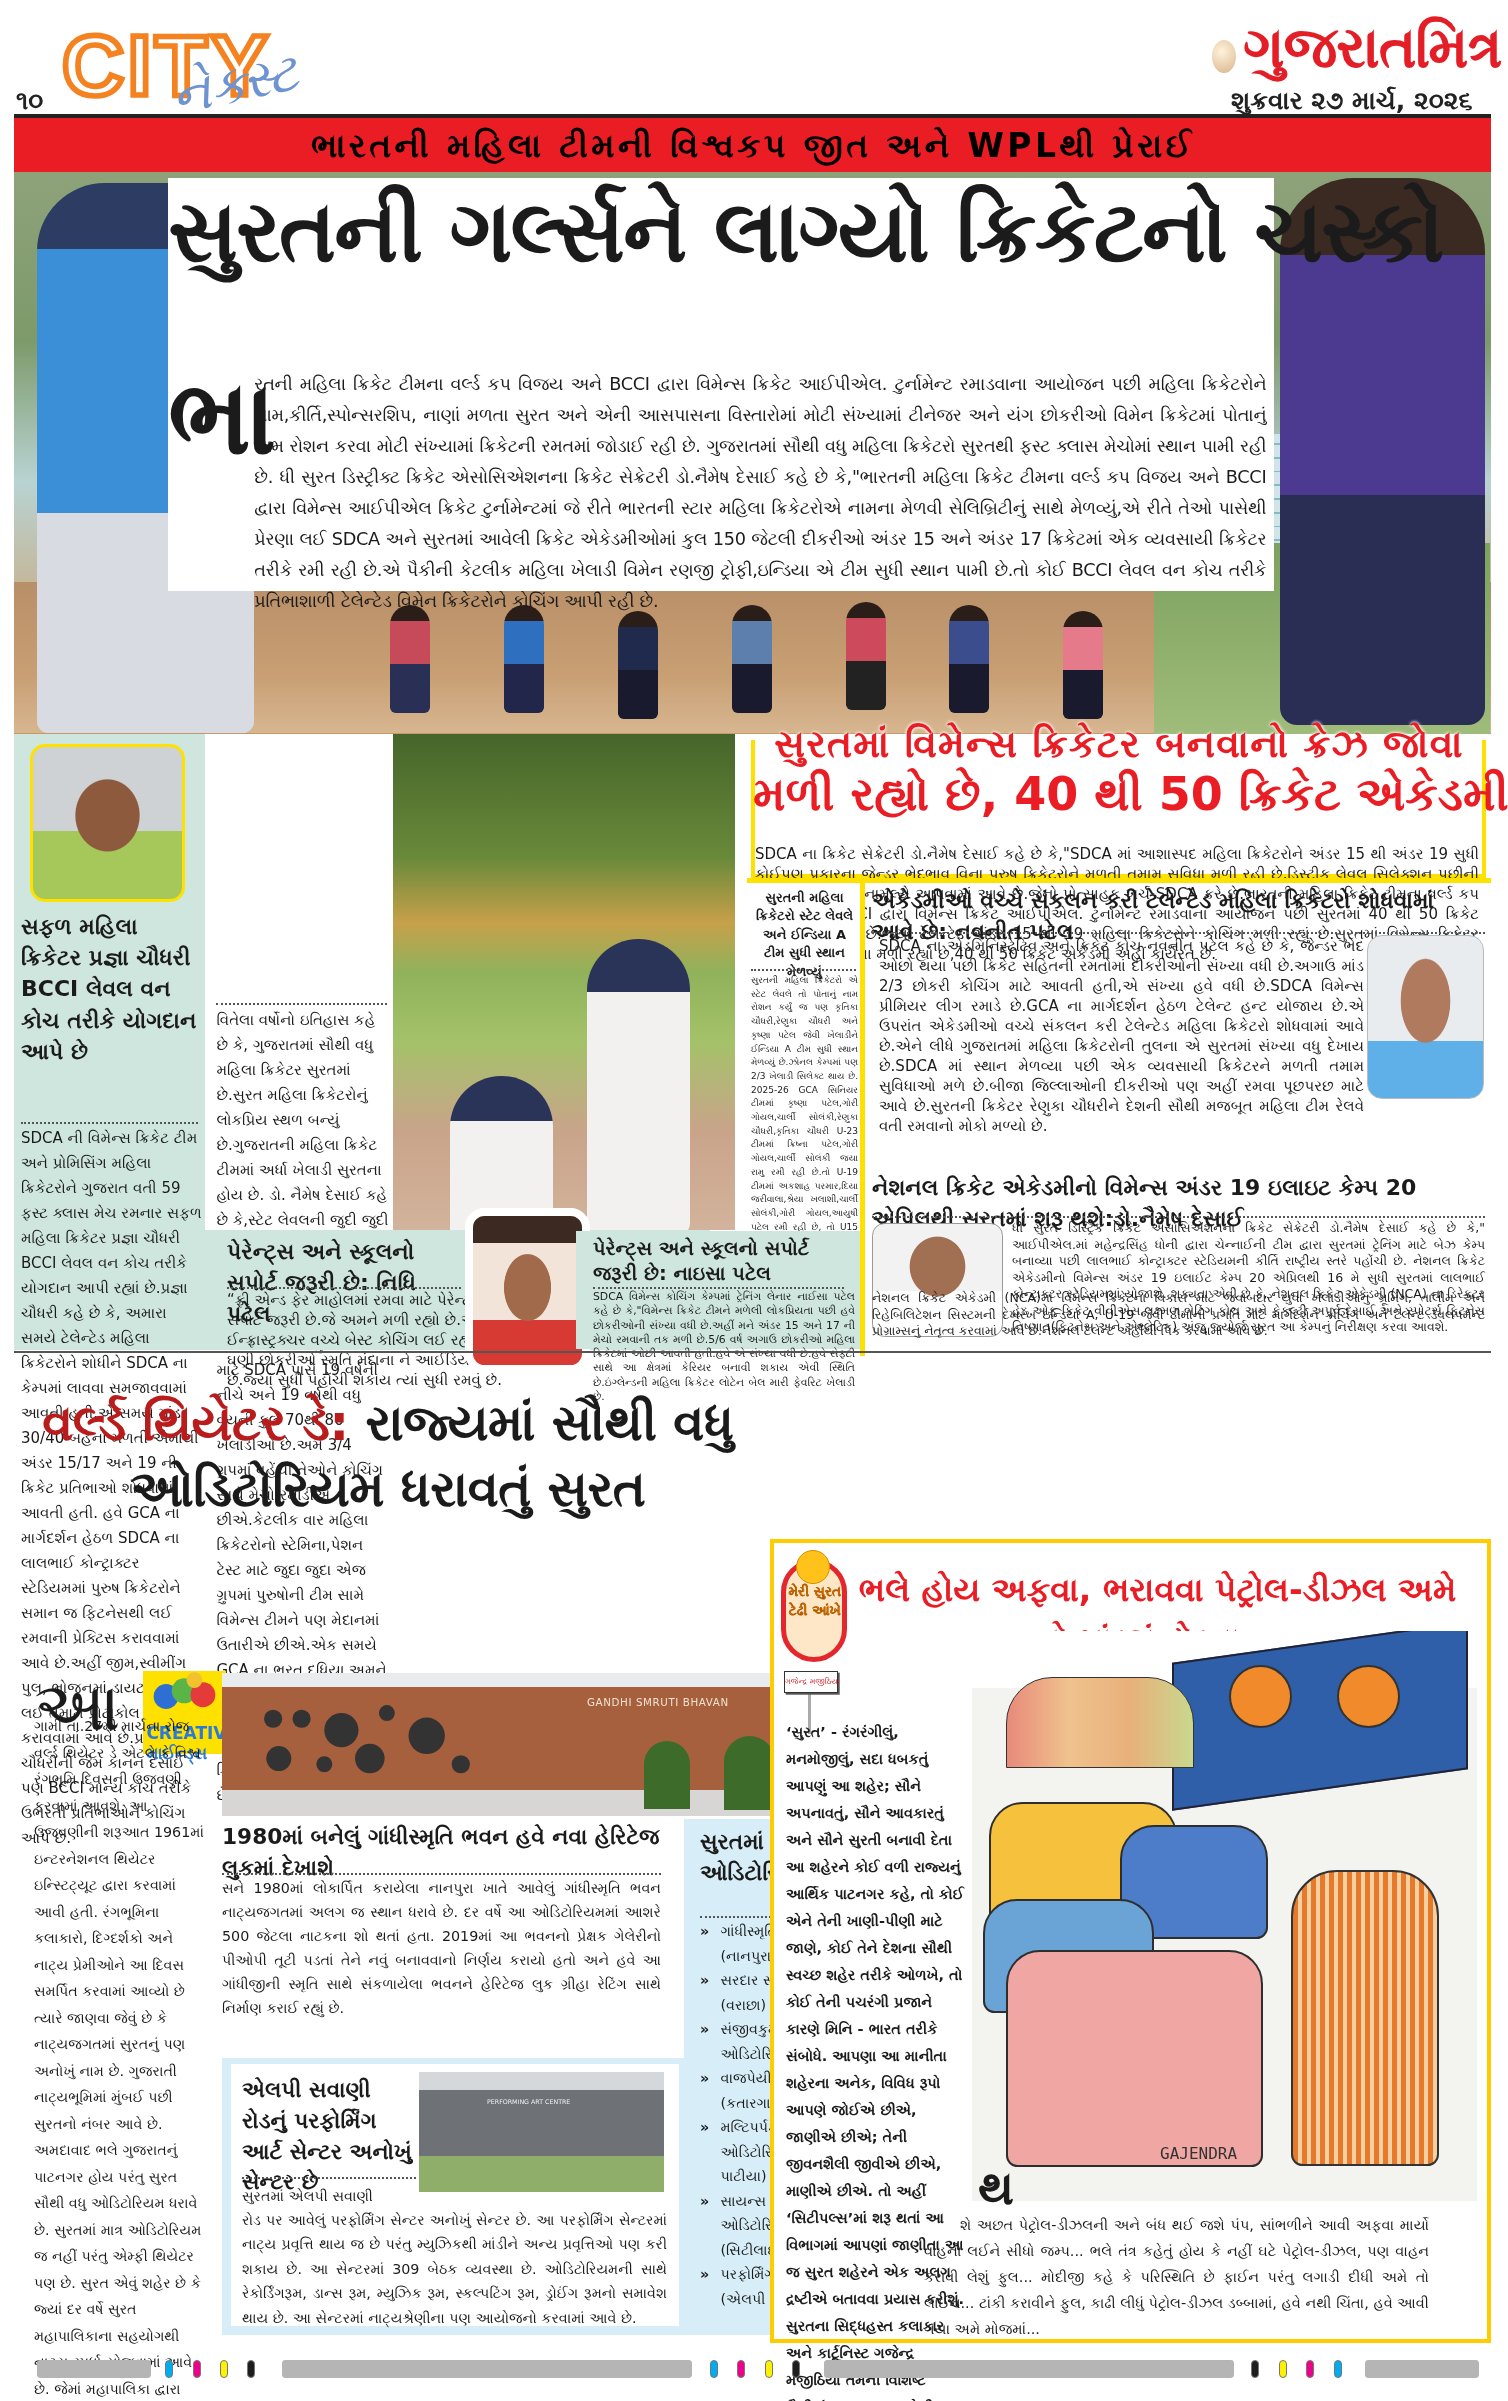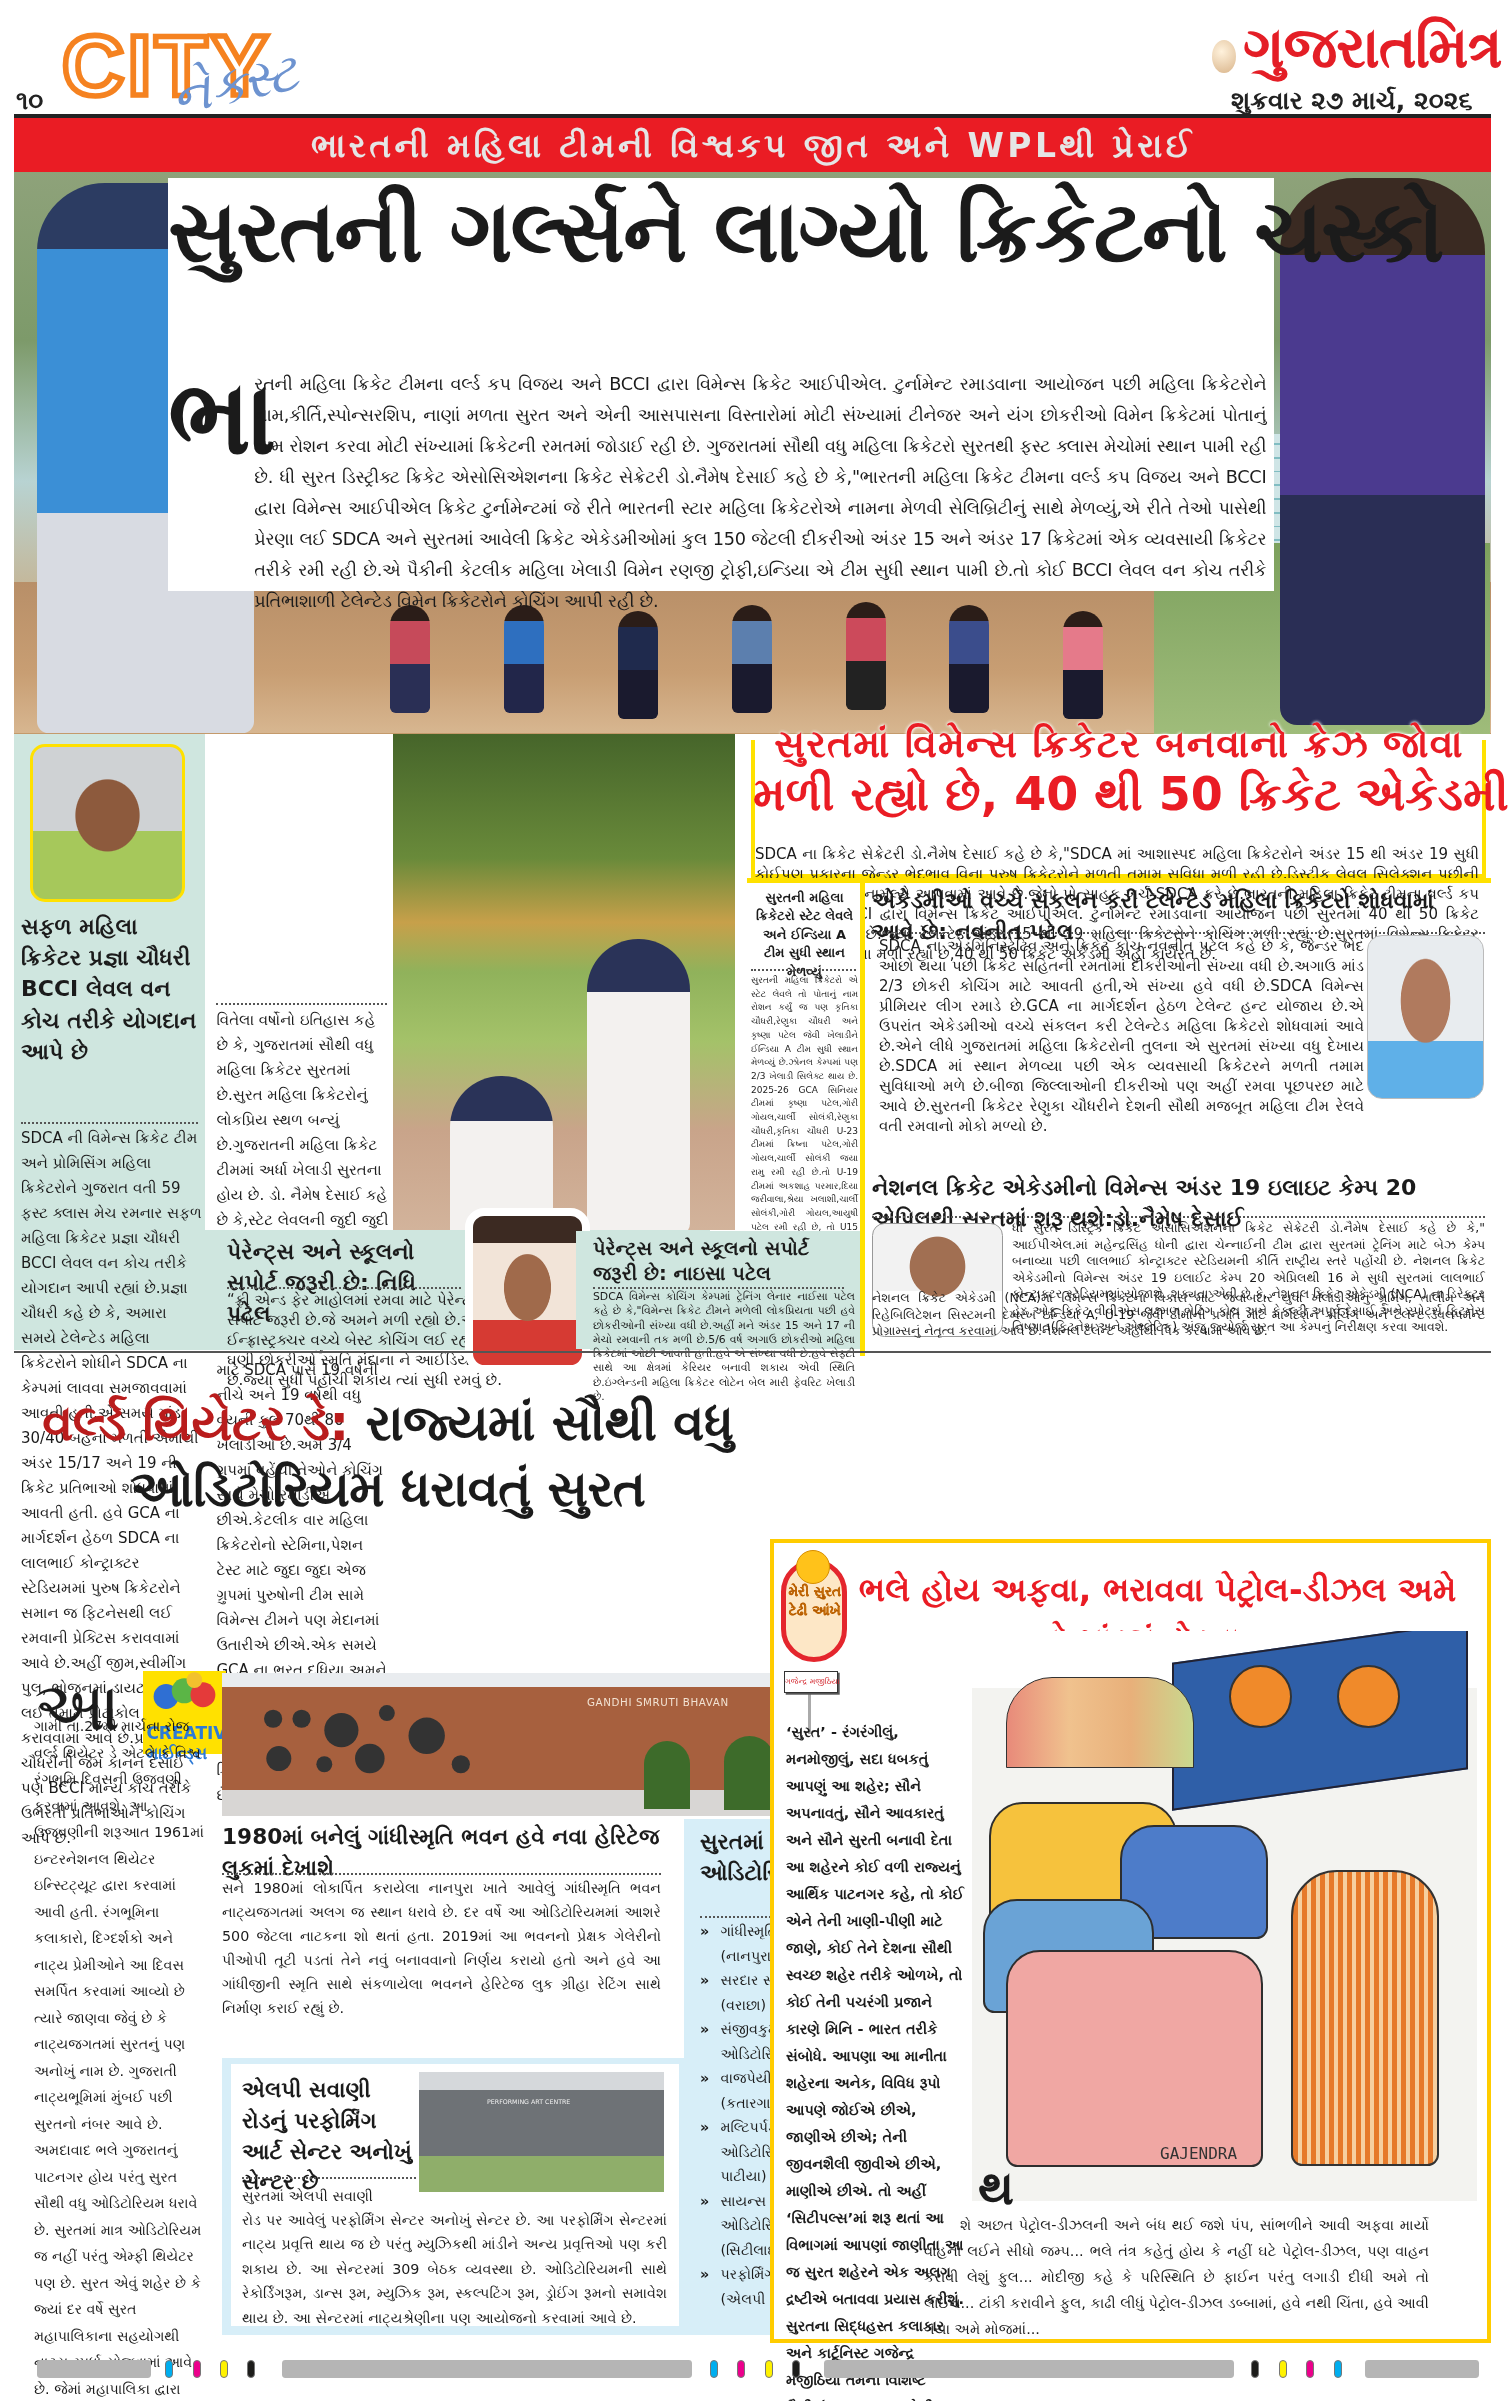--- a/index.html
+++ b/index.html
@@ -13,21 +13,21 @@
   #city-logo { left: 62px; top: 21.7px; font-family: "Liberation Sans", sans-serif; font-weight: bold; font-size: 86px; letter-spacing: 3.4px;
     color: #fff; -webkit-text-stroke: 5.7px #f58220; line-height: 1; }
   #city-sub { left: 171px; top: 54px; font-family: "DejaVu Serif", serif; font-style: italic; font-size: 52px; color: #6d93d0; transform: rotate(-12deg); }
   #brand-dot { left: 1212px; top: 40px; width: 24px; height: 33px; border-radius: 50%; background: radial-gradient(circle at 40% 35%, #fff2dc, #d9b48a); }
   #brand-logo { left: 1243px; top: 18px; font-size: 57px; font-weight: bold; color: #e41e26; letter-spacing: -1.1px; line-height: 1.05; }
   #pub-date { left: 1231px; top: 86px; font-size: 25px; font-weight: bold; color: #222; white-space: nowrap; }
   #mast-rule { left: 14.3px; top: 114px; width: 1477px; height: 4.6px; background: #222; }
 
   
   #top-banner { left: 14.3px; top: 118px; width: 1477px; height: 54px; background: #ea1c24; }
-  #top-banner-text { left: 0; top: 8px; width: 100%; text-align: center; color: #e5e5e5; font-weight: bold; font-size: 33px; letter-spacing: 3.4px; white-space: nowrap; }
+  #top-banner-text { left: 0; top: 8px; width: 100%; text-align: center; color: #000000; font-weight: bold; font-size: 33px; letter-spacing: 3.4px; white-space: nowrap; }
 
   
   #hero { left: 14.3px; top: 172px; width: 1477px; height: 562px; overflow: hidden;
     background: linear-gradient(180deg,#8ea27a 0%, #7d9a6a 30%, #b8d3d2 55%, #c7b18d 78%, #c49a6b 100%); }
   #hero .net { left: 239px; top: 262px; width: 1055px; height: 148px; background:
       repeating-linear-gradient(90deg, rgba(35,140,150,.55) 0 1.7px, transparent 1.7px 13.7px),
       repeating-linear-gradient(0deg, rgba(35,140,150,.45) 0 1.7px, transparent 1.7px 13.7px), #cfe5e6; }
   #hero .ground { left: 0; top: 410px; width: 1477px; height: 151px; background: linear-gradient(180deg,#b88f68, #c89e73 60%, #d7b690); }
   #hero .grass { left: 1140px; top: 371px; width: 336px; height: 191px; background: linear-gradient(180deg,#7da15e,#9fbc7a); }
   .runner { width: 40px; height: 108px; border-radius: 20px 20px 5.7px 5.7px; }

